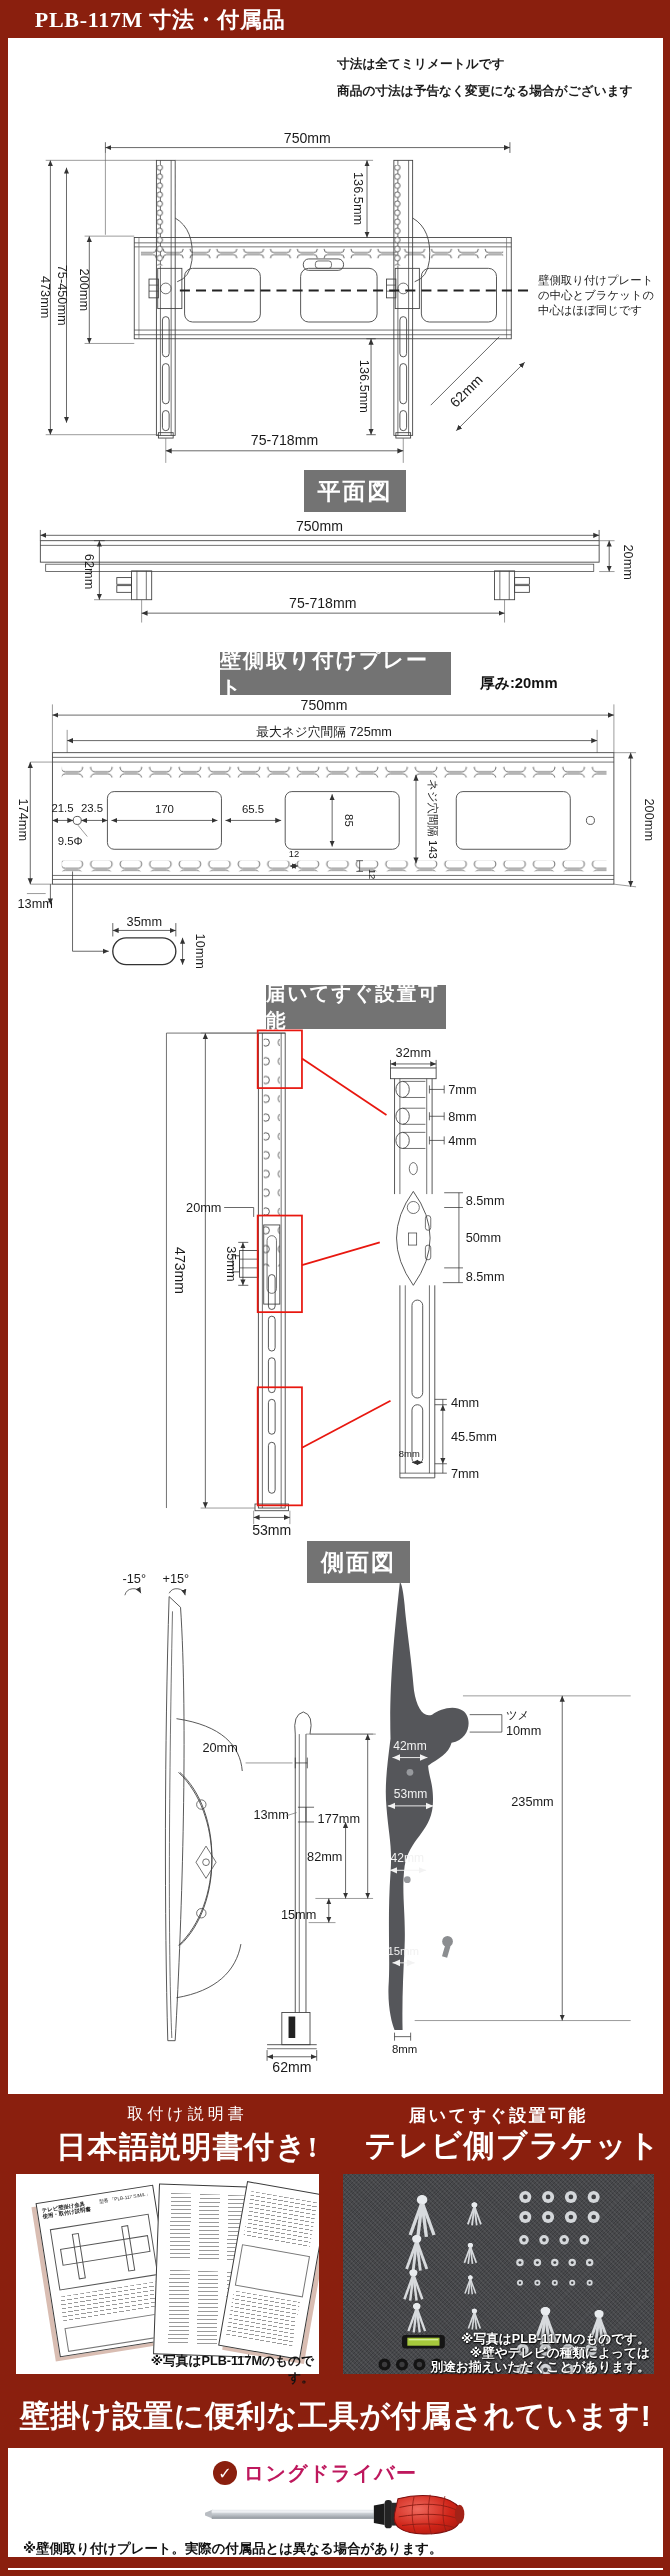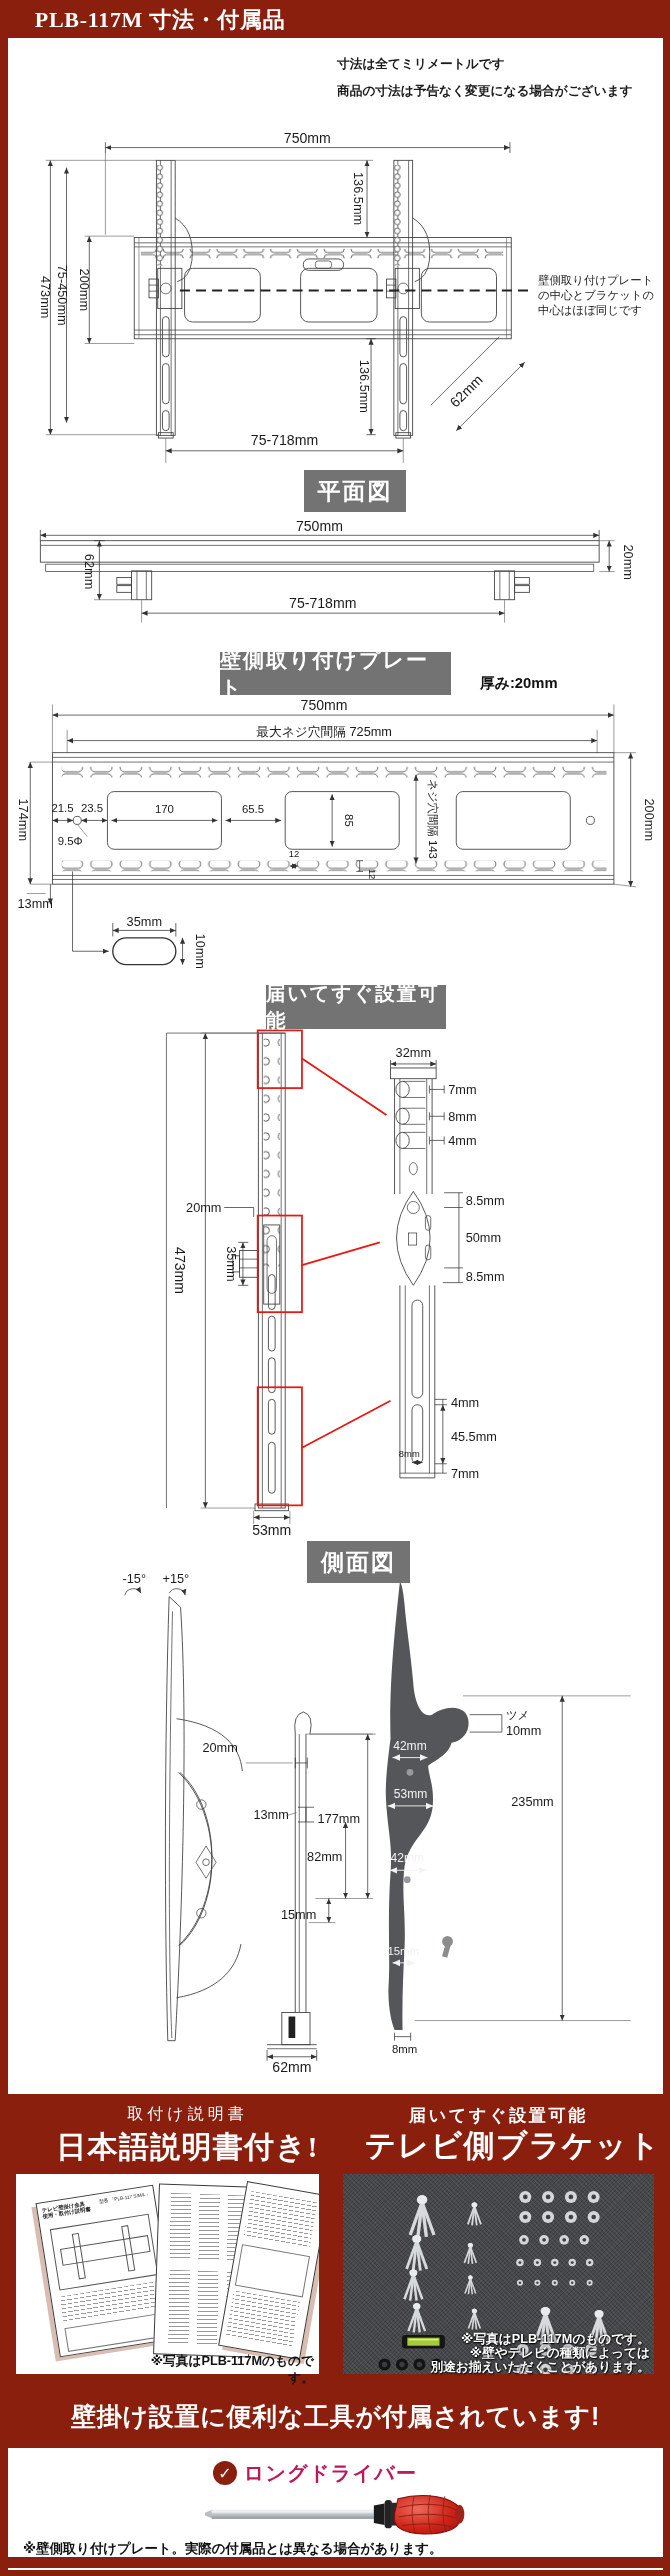--- a/index.html
+++ b/index.html
@@ -34,21 +34,21 @@
   .boxbody{background:#fff;z-index:4;overflow:hidden;}
   .photo{background:#46474a;
     background-image:repeating-linear-gradient(45deg,rgba(255,255,255,.06) 0 1.3px,transparent 1.3px 3.4px),
                      repeating-linear-gradient(-45deg,rgba(0,0,0,.18) 0 0.7px,transparent 0.7px 2.7px);}
   .page{position:absolute;background:#fff;border:1.3px solid #3a3a3a;}
   .tlines{background:repeating-linear-gradient(to bottom,#9a9a9a 0 0.7px,transparent 0.7px 4px);}
   .cap-dark{color:#111;font-size:12.7px;font-weight:bold;text-align:right;z-index:5;}
   .cap-light{color:#fff;font-size:12.7px;font-weight:bold;text-align:right;z-index:5;
              text-shadow:0.7px 0.7px 1.3px #000,0 0 2.7px #000;line-height:14px;}
   #banner{left:8px;top:2385px;width:655px;height:62px;z-index:4;display:flex;align-items:center;justify-content:center;
-          color:#fff;font-size:25px;font-weight:bold;letter-spacing:0.7px;}
+          color:#fff;font-size:30px;font-weight:bold;letter-spacing:0.7px;}
   #toolrow{left:0;top:2457px;width:671px;height:32px;z-index:4;display:flex;align-items:center;justify-content:flex-start;padding-left:213px;box-sizing:border-box;}
   #chk{width:24px;height:24px;border-radius:50%;background:#8a1f0e;color:#fff;display:flex;align-items:center;justify-content:center;
        font-size:16px;font-weight:bold;margin-right:6.7px;}
   #toolname{font-size:20px;font-weight:bold;color:#be185d;letter-spacing:1.3px;}
   #foot{left:23px;top:2540px;font-size:13.4px;font-weight:bold;color:#111;z-index:4;}
 </style>
 </head>
 <body>
 
 <div id="hdr" class="abs">

